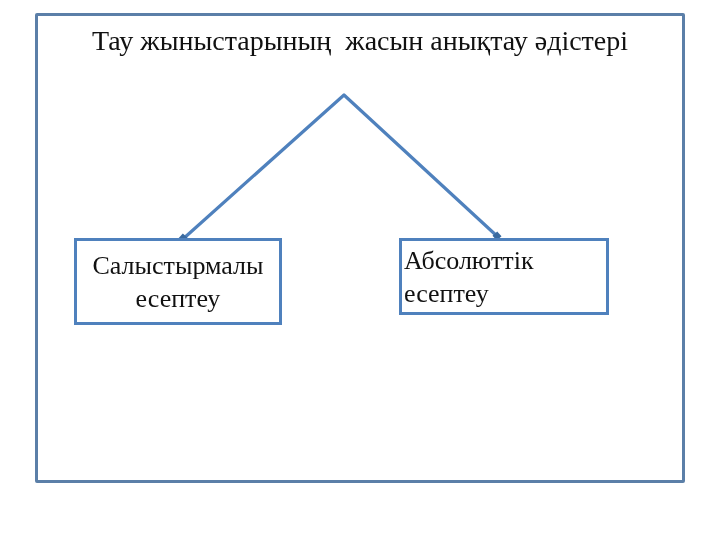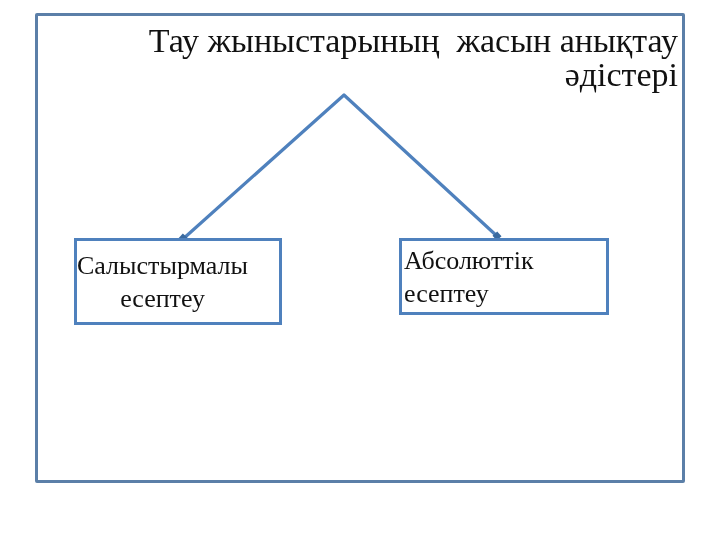--- a/index.html
+++ b/index.html
@@ -24,22 +24,22 @@
     border: 3px solid #5b7fa8;
     border-radius: 2px;
     box-sizing: border-box;
     background: #ffffff;
   }
   .slide-title {
     position: absolute;
     left: 42px;
     top: 24px;
     width: 636px;
-    text-align: right;
-    font-size: 34px;
+    text-align: center;
+    font-size: 28px;
     line-height: 34px;
     color: #111111;
     white-space: pre-wrap;
     letter-spacing: 0px;
   }
   .connector-svg {
     position: absolute;
     left: 0;
     top: 0;
     width: 720px;
@@ -59,21 +59,21 @@
     line-height: 33px;
   }
   .node-box .node-label {
     white-space: pre-line;
   }
   .box-left {
     left: 74px;
     top: 238px;
     width: 208px;
     height: 87px;
-    align-items: flex-start;
+    align-items: center;
     text-align: center;
   }
   .box-right {
     left: 399px;
     top: 238px;
     width: 210px;
     height: 77px;
     align-items: flex-start;
     text-align: left;
     padding-left: 2px;

